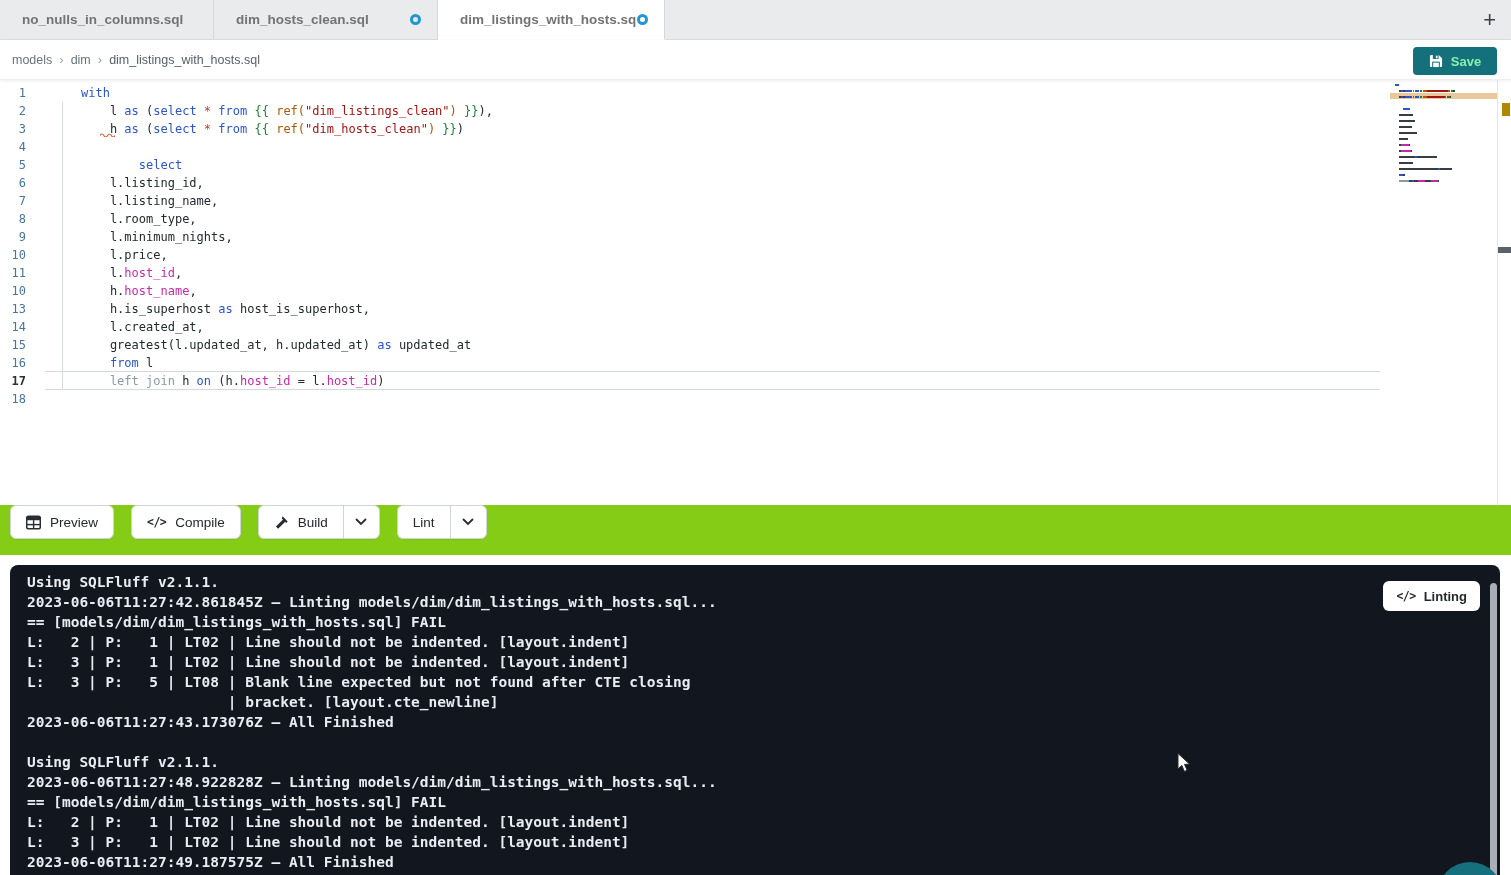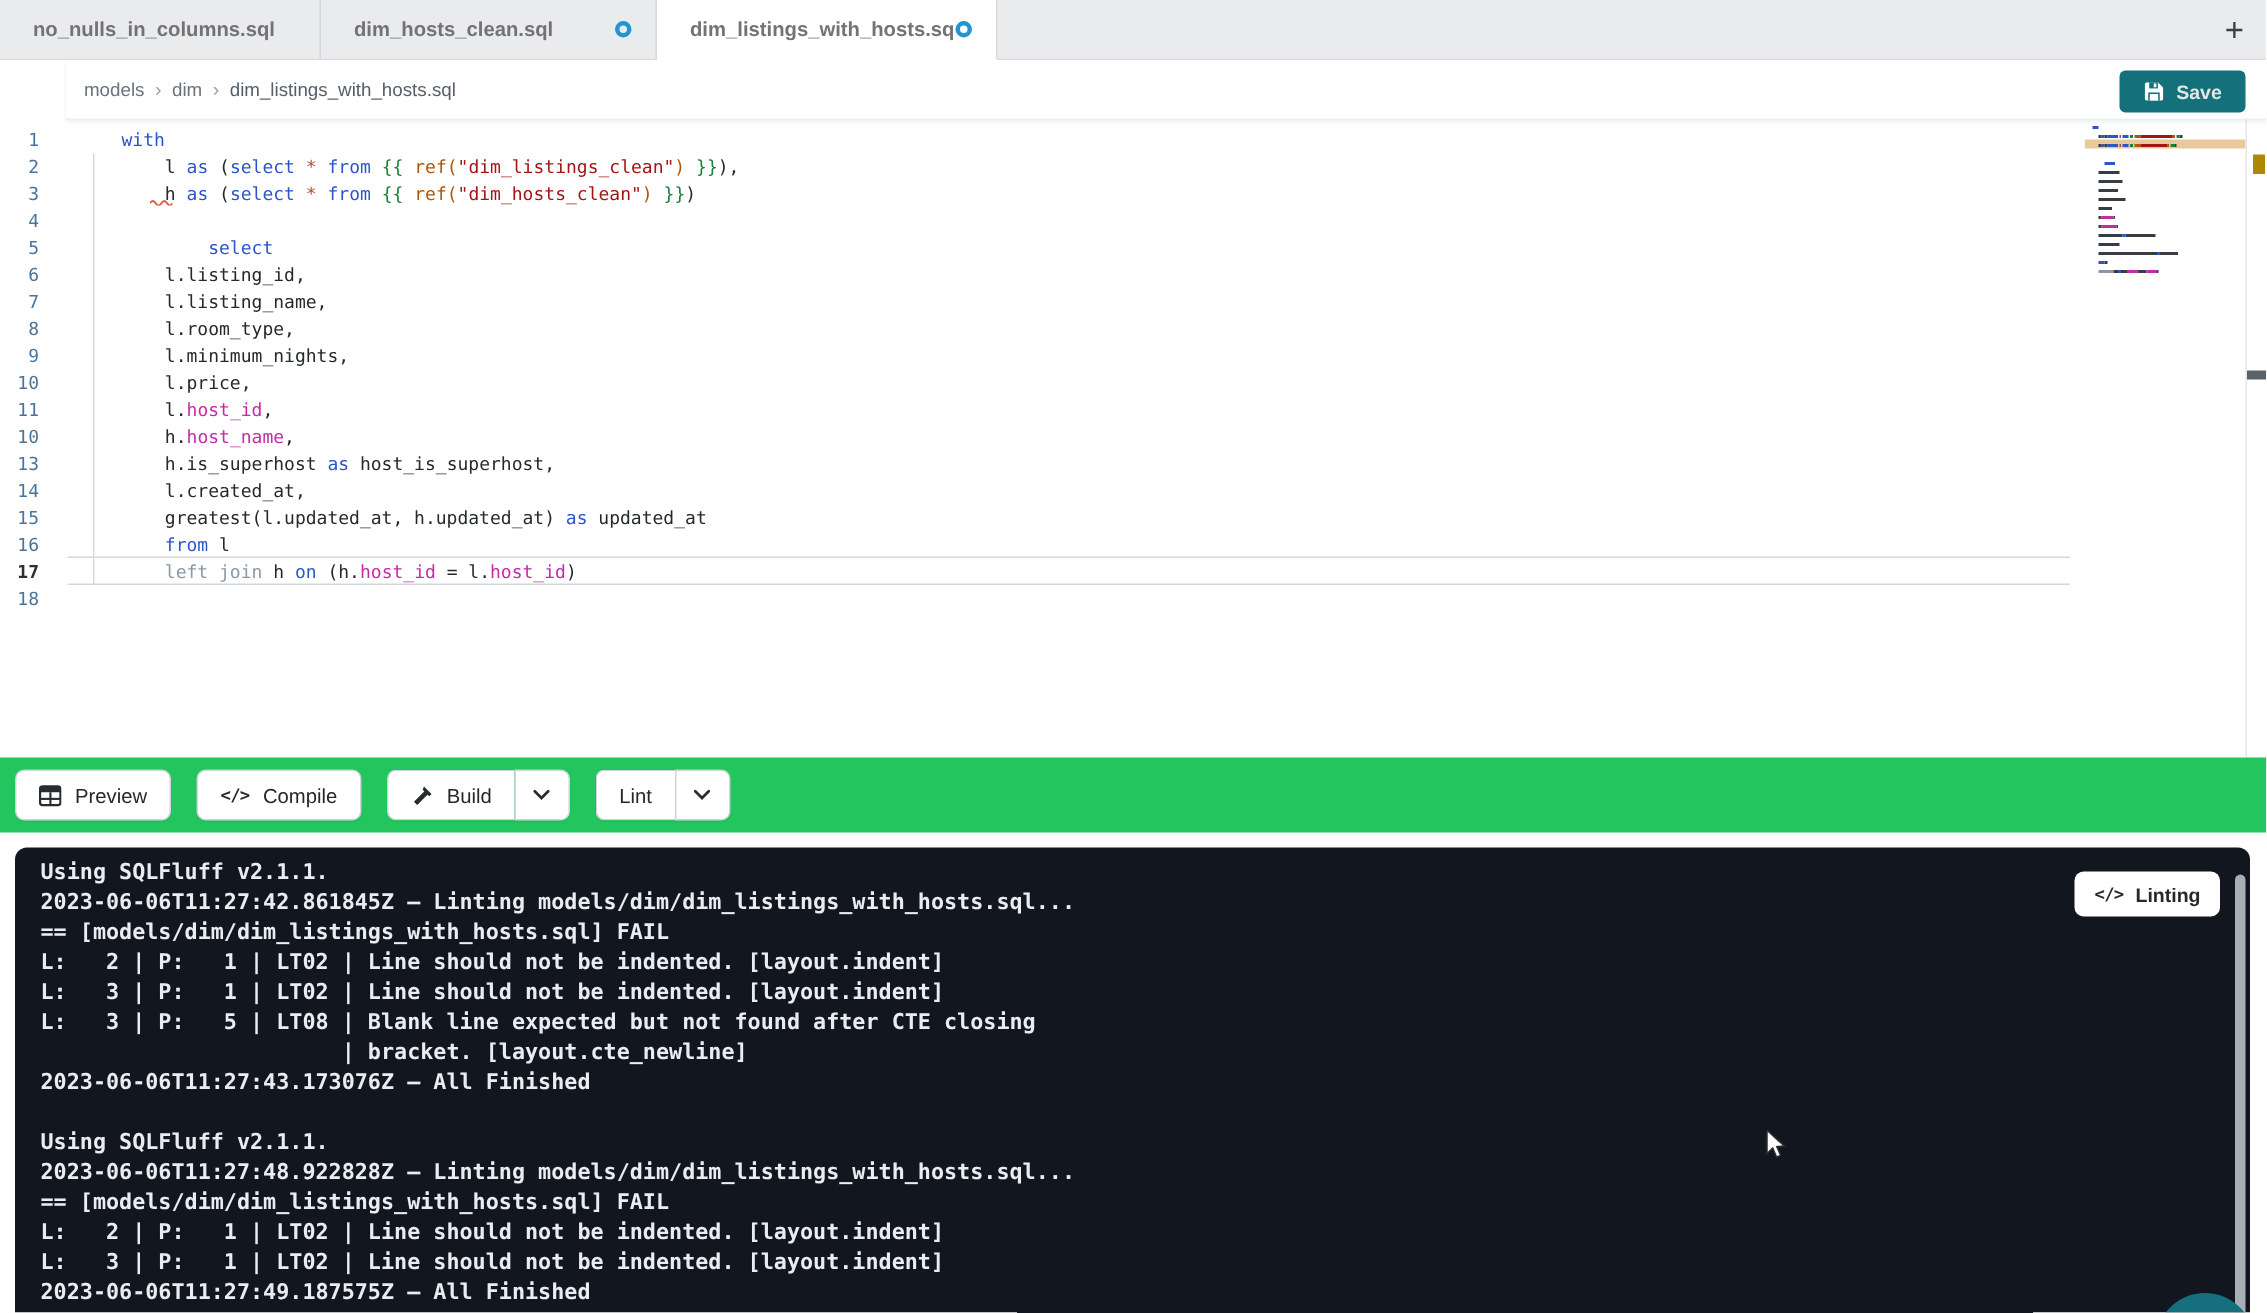--- a/index.html
+++ b/index.html
@@ -16,28 +16,28 @@
   .tab:nth-child(3){width:227px}.tab:nth-child(4){width:225px}
   .tab.active{background:#fff;border-bottom:1px solid #fff;margin-bottom:-1px;}
   .tab-label{white-space:nowrap;overflow:hidden;}
   .dot{width:11px;height:11px;border-radius:50%;border:3.4px solid #2196d3;box-sizing:border-box;
     margin-left:auto;flex:none;background:transparent;}
   .newtab{margin-left:auto;align-self:center;font-size:22px;line-height:1;color:#3d4248;
     padding:0 15px;cursor:pointer;font-weight:400;}
 
   
   .pathbar{position:absolute;top:40px;left:0;right:0;height:40px;background:#fff;z-index:4;
-    box-shadow:0 1px 3px rgba(16,22,26,.07);border-bottom:1px solid #eceef0;box-sizing:border-box;margin-left:44px;}
+    box-shadow:0 1px 3px rgba(16,22,26,.07);border-bottom:1px solid #eceef0;box-sizing:border-box;}
   .breadcrumb{position:absolute;left:12px;top:0;height:100%;display:flex;align-items:center;gap:7px;
     font-size:12.5px;color:#6a737d;}
   .crumb{cursor:pointer;}
   .crumb:last-child{color:#565f68;}
   .crumb-sep{color:#9aa2aa;font-size:13px;}
   .save{position:absolute;right:14px;top:7px;height:28px;width:84px;background:#14707a;border:none;
-    border-radius:4px;color:#e5e5e5;font-size:13px;font-weight:600;display:flex;align-items:center;
+    border-radius:4px;color:#86efac;font-size:13px;font-weight:600;display:flex;align-items:center;
     justify-content:center;gap:8px;cursor:pointer;font-family:"Liberation Sans",sans-serif;}
 
   
   .editor{position:absolute;top:80px;left:0;width:1511px;height:425px;background:#fff;overflow:hidden;}
   .gutter{position:absolute;top:4px;left:0;width:26px;text-align:right;
     font:12px "DejaVu Sans Mono",monospace;line-height:18px;color:#49759c;}
   .gnum{height:18px;}
   .gnum.gactive{color:#2b3036;font-weight:bold;}
   .codearea{position:absolute;top:4px;left:0;width:1380px;
     font:12px "DejaVu Sans Mono",monospace;line-height:18px;white-space:pre;color:#24292e;margin-left:28px;}
@@ -52,22 +52,22 @@
   
   .minimap{position:absolute;top:4px;right:14px;width:107px;}
   .mini-line{height:2px;margin:0 0 4px 5px;display:flex;}
   .mini-seg{height:2px;display:inline-block;flex:none;}
   .mini-band{position:absolute;right:14px;top:13px;width:107px;height:6px;background:#e4bc82;opacity:.8;}
   .mm-border{position:absolute;right:13px;top:0;height:425px;width:1px;background:#e4e6e9;}
   .ruler-warn{position:absolute;right:1px;top:23px;width:8px;height:13px;background:#b08800;}
   .ruler-gray{position:absolute;right:0;top:167px;width:13px;height:6px;background:#5a6168;}
 
   
-  .actionbar{position:absolute;top:505px;left:0;right:0;height:50px;background:#22c55e;
-    display:flex;align-items:center;}
+  .actionbar{position:absolute;top:505px;left:0;right:0;height:50px;background:#84cc16;
+    display:flex;}
   .btn{height:34px;background:#fff;border:1px solid #d0d4d9;border-radius:6px;display:flex;
     align-items:center;gap:9px;padding:0 15px;font-size:13.5px;color:#24292e;font-weight:500;
     box-shadow:0 1px 1px rgba(27,31,35,.04);cursor:pointer;box-sizing:border-box;
     font-family:"Liberation Sans",sans-serif;}
   .ml10{margin-left:10px}.ml17{margin-left:17px}
   .split{display:flex;margin-left:17px;}
   .split .btn.main{border-radius:6px 0 0 6px;border-right:none;}
   .split .btn.chev{border-radius:0 6px 6px 0;width:37px;justify-content:center;padding:0;
     border-left:1px solid #d0d4d9;}
   .code-glyph{font:bold 11.5px "DejaVu Sans Mono",monospace;color:#272c31;letter-spacing:-.5px;}

